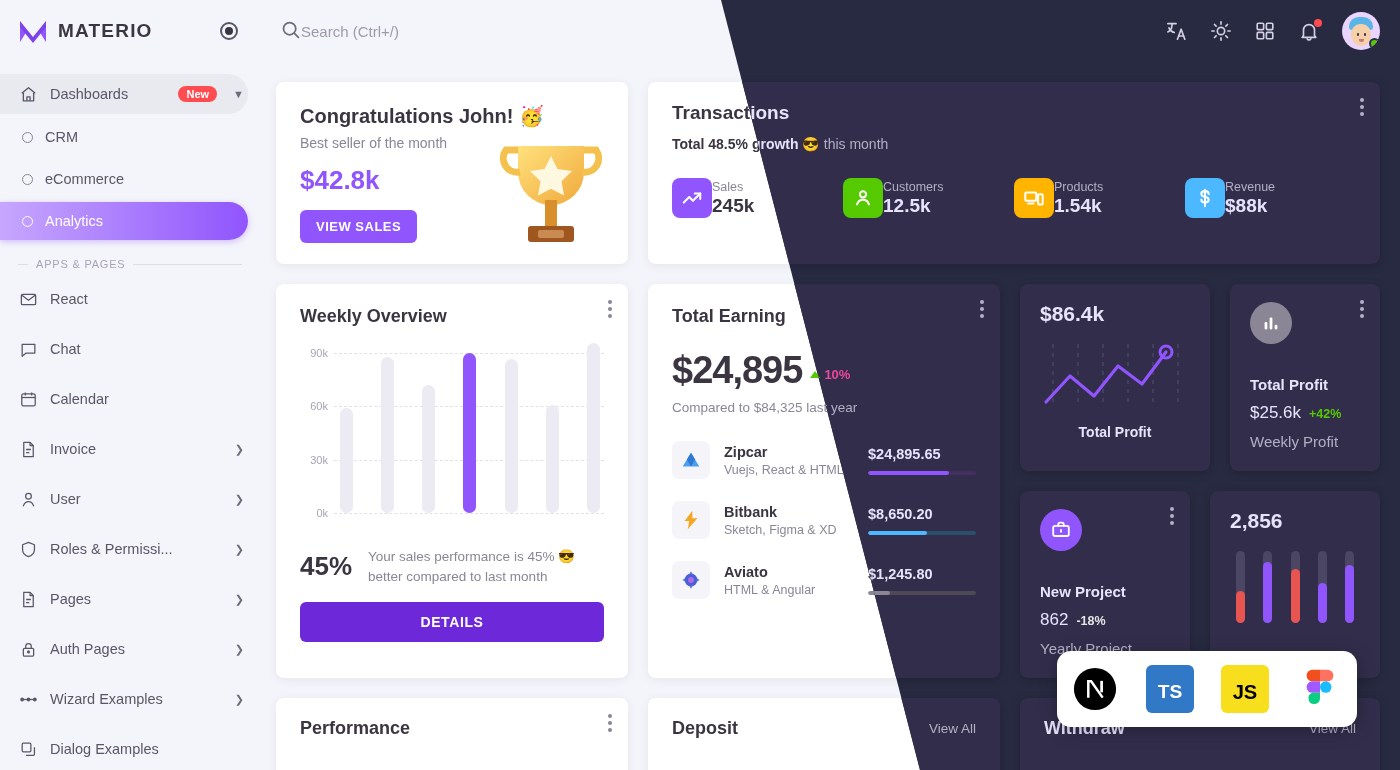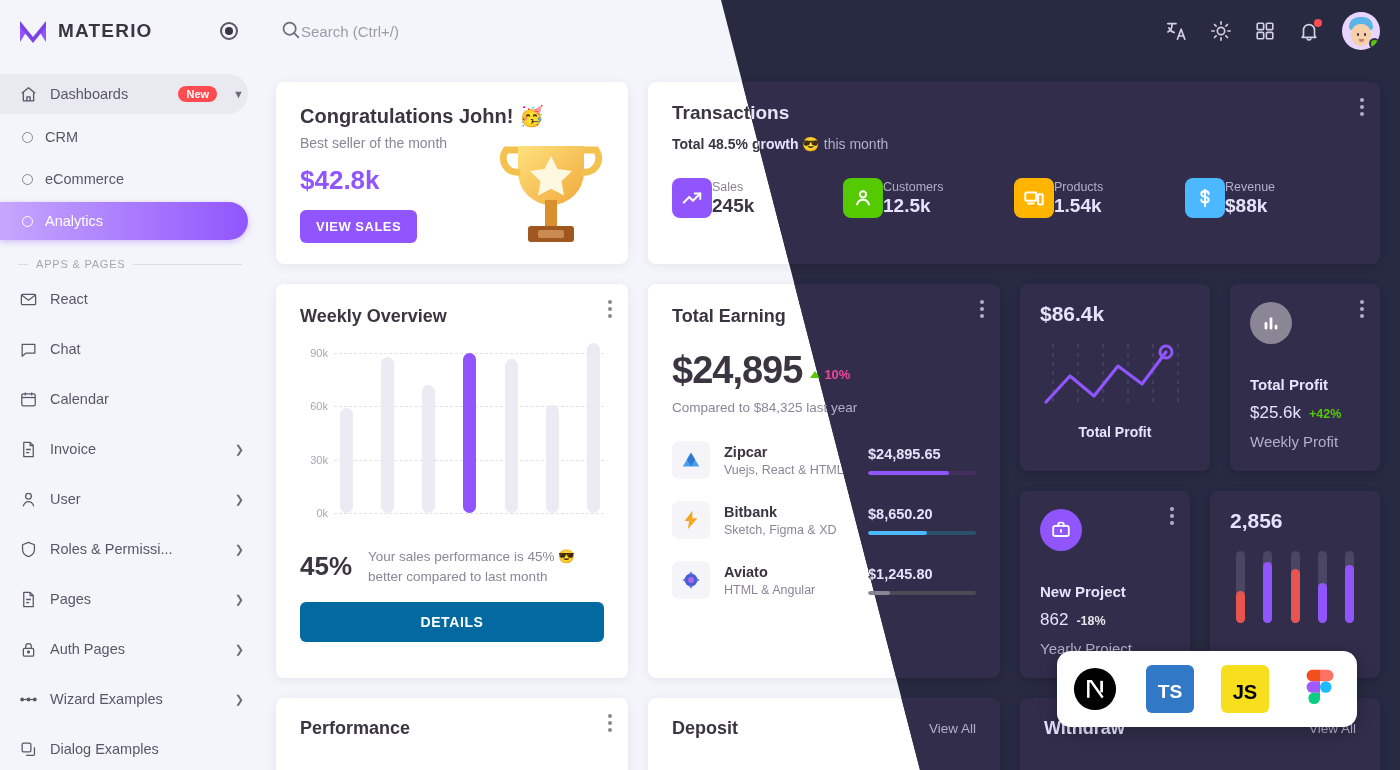--- a/index.html
+++ b/index.html
@@ -148,21 +148,21 @@
   .gridlines { position: absolute; left: 34px; right: 0; top: 0; height: 160px; }
   .gline { position: absolute; left: 0; right: 0; border-top: 1px dashed #e3e1e8; }
   .bars { position: absolute; left: 40px; right: 4px; top: 0; height: 160px;
           display: flex; align-items: flex-end; justify-content: space-between; }
   .bar { width: 13px; border-radius: 7px; background: #eceaf3; }
   .bar.hl { background: #9055fd; }
   .perf { display: flex; align-items: center; gap: 16px; margin-top: 4px; }
   .perf .pct { font-size: 26px; font-weight: bold; color: #3a3541; }
   .perf .txt { font-size: 13.5px; color: #8a8696; line-height: 1.45; }
   .btn-wide {
-    display: block; width: 100%; margin-top: 16px; background: #0369a1; color: #fff;
+    display: block; width: 100%; margin-top: 16px; background: #6d28d9; color: #fff;
     font-size: 14px; font-weight: bold; letter-spacing: .6px;
     padding: 12px 0; border-radius: 6px; border: none; cursor: pointer;
     font-family: "Liberation Sans", sans-serif;
   }
 
   
   .earning { width: 352px; padding: 22px 24px 18px; }
   .earn-amt { display: flex; align-items: flex-end; gap: 8px; margin-top: 22px; }
   .earn-amt .big { font-size: 38px; font-weight: bold; letter-spacing: -1px; }
   .earn-amt .up { font-size: 13px; color: #ec4899; font-weight: bold; margin-bottom: 10px; display: flex; align-items: center; gap: 4px; }

